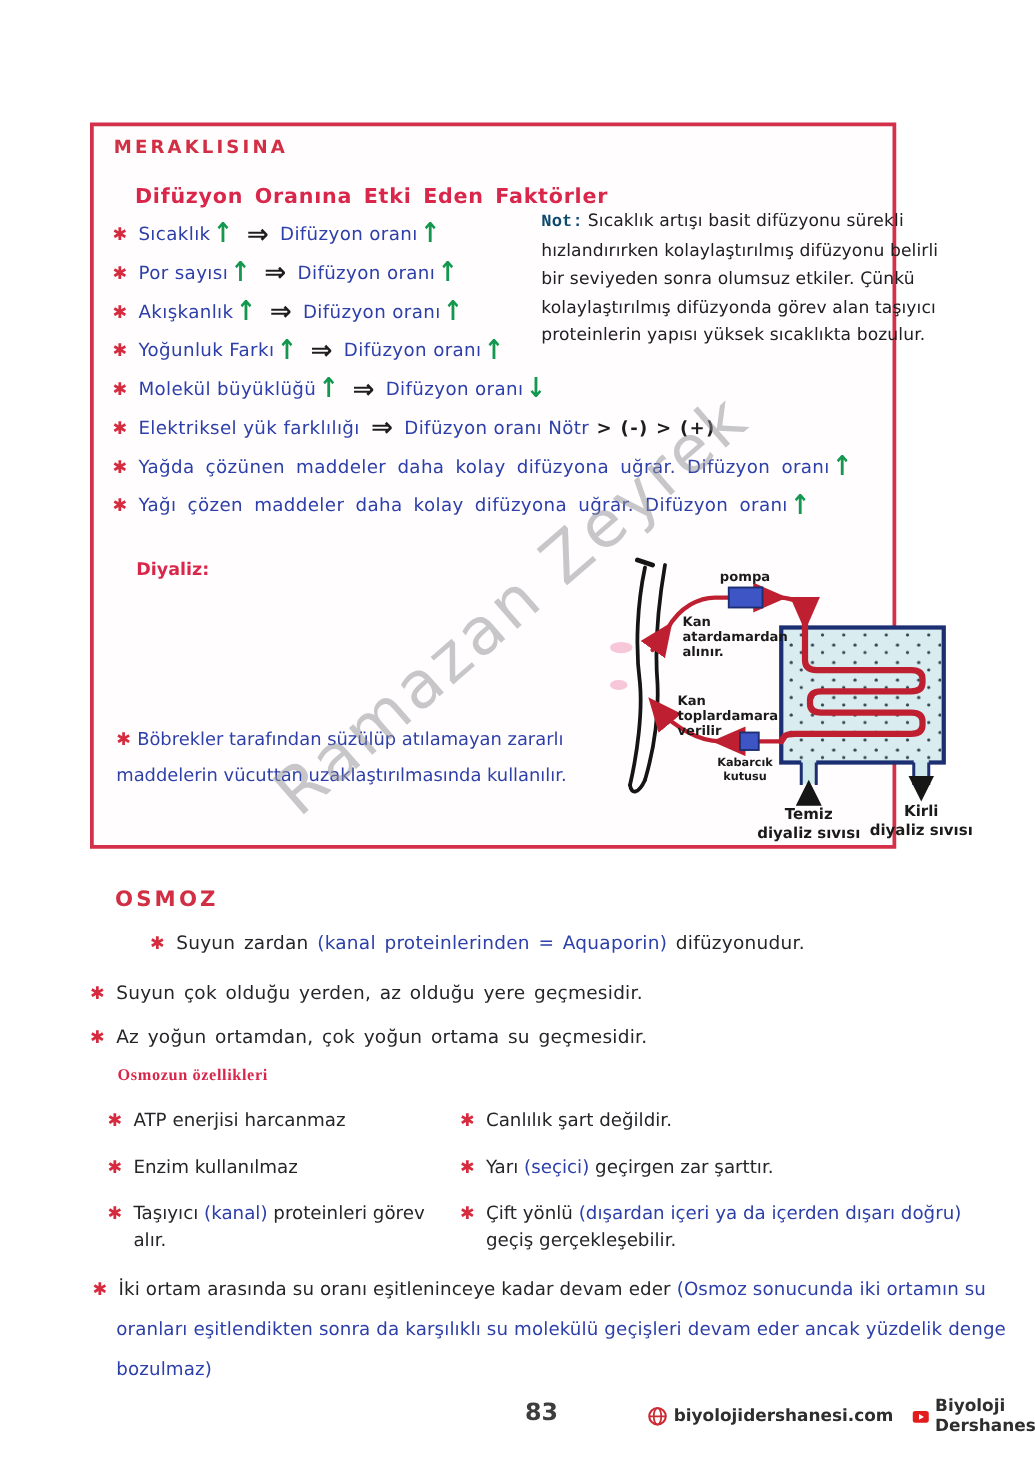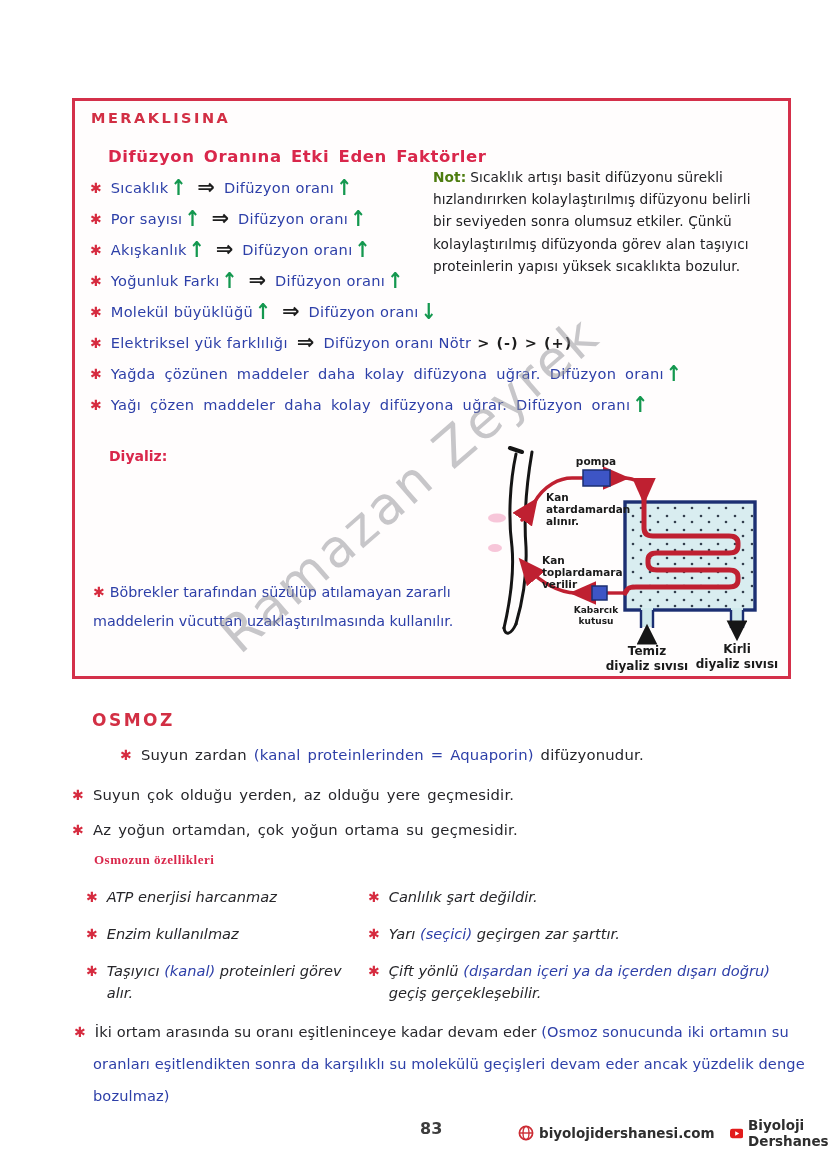--- a/index.html
+++ b/index.html
@@ -1,41 +1,41 @@
 <!DOCTYPE html>
 <html><head>
 <meta charset="utf-8">
 <style>
   * { margin:0; padding:0; box-sizing:border-box; }
   body { background:#ffffff; font-family:"DejaVu Sans", sans-serif; }
   .page { position:relative; width:828px; height:1171px; background:#ffffff; overflow:hidden; }
 
   
-  .mbox { position:absolute; left:72px; top:98px; width:719px; height:581px;
+  .mbox { position:absolute; left:72px; top:98px; width:645px; height:581px;
           border:3px solid #d4304a; background:#fffdfd; }
   .mbox-title { position:absolute; left:16px; top:9px; color:#d22f44; font-weight:bold;
                 font-size:14.5px; letter-spacing:2.5px; }
   .section-title { position:absolute; left:33px; top:46px; color:#d9274b; font-weight:bold;
                    font-size:16.5px; letter-spacing:.6px; word-spacing:3px; }
 
   
   .factors { position:absolute; left:15px; top:71px; width:700px; }
   .f-row { height:31px; display:flex; align-items:center; font-size:14.6px; white-space:nowrap; }
   .ast { color:#d62b3f; font-weight:bold; font-size:14px; margin-right:9px; flex:0 0 auto; }
   .f-label, .f-res { color:#2d3fa8; font-weight:500; letter-spacing:.3px; }
   .up, .down { color:#14984f; font-weight:bold; font-size:19px; line-height:1;
                display:inline-block; transform:scaleY(1.15); margin:0 2px; }
   .imp { color:#1d1d1d; font-size:21px; font-weight:bold; margin:0 9px; line-height:1; }
   .suffix { color:#1d1d1d; font-weight:bold; font-size:14.5px; margin-left:6px; letter-spacing:1px; }
   .f-row.sentence { word-spacing:4px; }
 
   
   .note { position:absolute; left:358px; top:65px; width:336px; font-size:13.7px;
           line-height:1.62; color:#202024; letter-spacing:.1px; }
-  .note-label { color:#4d7c0f; font-weight:bold; margin-right:4px; }
+  .note-label { color:#0c4a6e; font-weight:bold; margin-right:4px;font-family:Liberation Mono, monospace; }
 
   
   .diy-h { position:absolute; left:34px; top:347px; color:#d9274b; font-weight:bold; font-size:14px; }
   .diy-b1 { position:absolute; left:18px; top:377px; width:392px; color:#2d3fa8;
             font-size:14.3px; line-height:29px; }
   .diy-b2 { position:absolute; left:18px; top:446px; width:392px; color:#2d3fa8;
             font-size:14.3px; line-height:29px;margin-top:31px; }
   .diy-b1 .ast, .diy-b2 .ast { margin-right:5px; }
 
   
@@ -52,27 +52,27 @@
   .ob { position:absolute; left:72px; width:730px; font-size:14.8px; color:#26262a;
         white-space:nowrap; letter-spacing:.2px; word-spacing:2px; }
   .ob1 { top:746px;margin-left:48px; } .ob2 { top:786px; } .ob3 { top:821px; }
   .blue { color:#2d3fa8; }
   .feat-h { position:absolute; left:94px; top:852px; color:#d9274b; font-weight:bold;
             font-size:13px; letter-spacing:.5px;font-family:Liberation Serif, serif; }
   .feat-col { position:absolute; top:886px; font-size:14.6px; color:#26262a; }
   .feat-left { left:86px; width:275px; }
   .feat-right { left:368px; width:440px; }
   .feat { display:flex; margin-bottom:15px; line-height:22px; }
-  .feat .t { display:block;font-style:italic; }
+  .feat .t { display:block; }
   .final-b { position:absolute; left:74px; top:1016px; width:734px; font-size:14.6px;
              color:#26262a; line-height:32px; padding-left:19px; text-indent:-19px;
              letter-spacing:.1px; }
 
   
-  .pagenum { position:absolute; left:420px; top:1119px; font-weight:bold; font-size:16px; color:#3d3d3d; }
+  .pagenum { position:absolute; left:420px; top:1119px; font-weight:bold; font-size:19px; color:#3d3d3d; }
   .brand { position:absolute; left:518px; top:1117px; display:flex; align-items:center; gap:7px;
            font-weight:bold; font-size:13.5px; color:#2e2e2e; }
   .brand .grp { display:flex; align-items:center; gap:5px; }
   .brand .grp + .grp { margin-left:8px; }
 </style>
 </head>
 <body>
 
 <div class="page">
 

